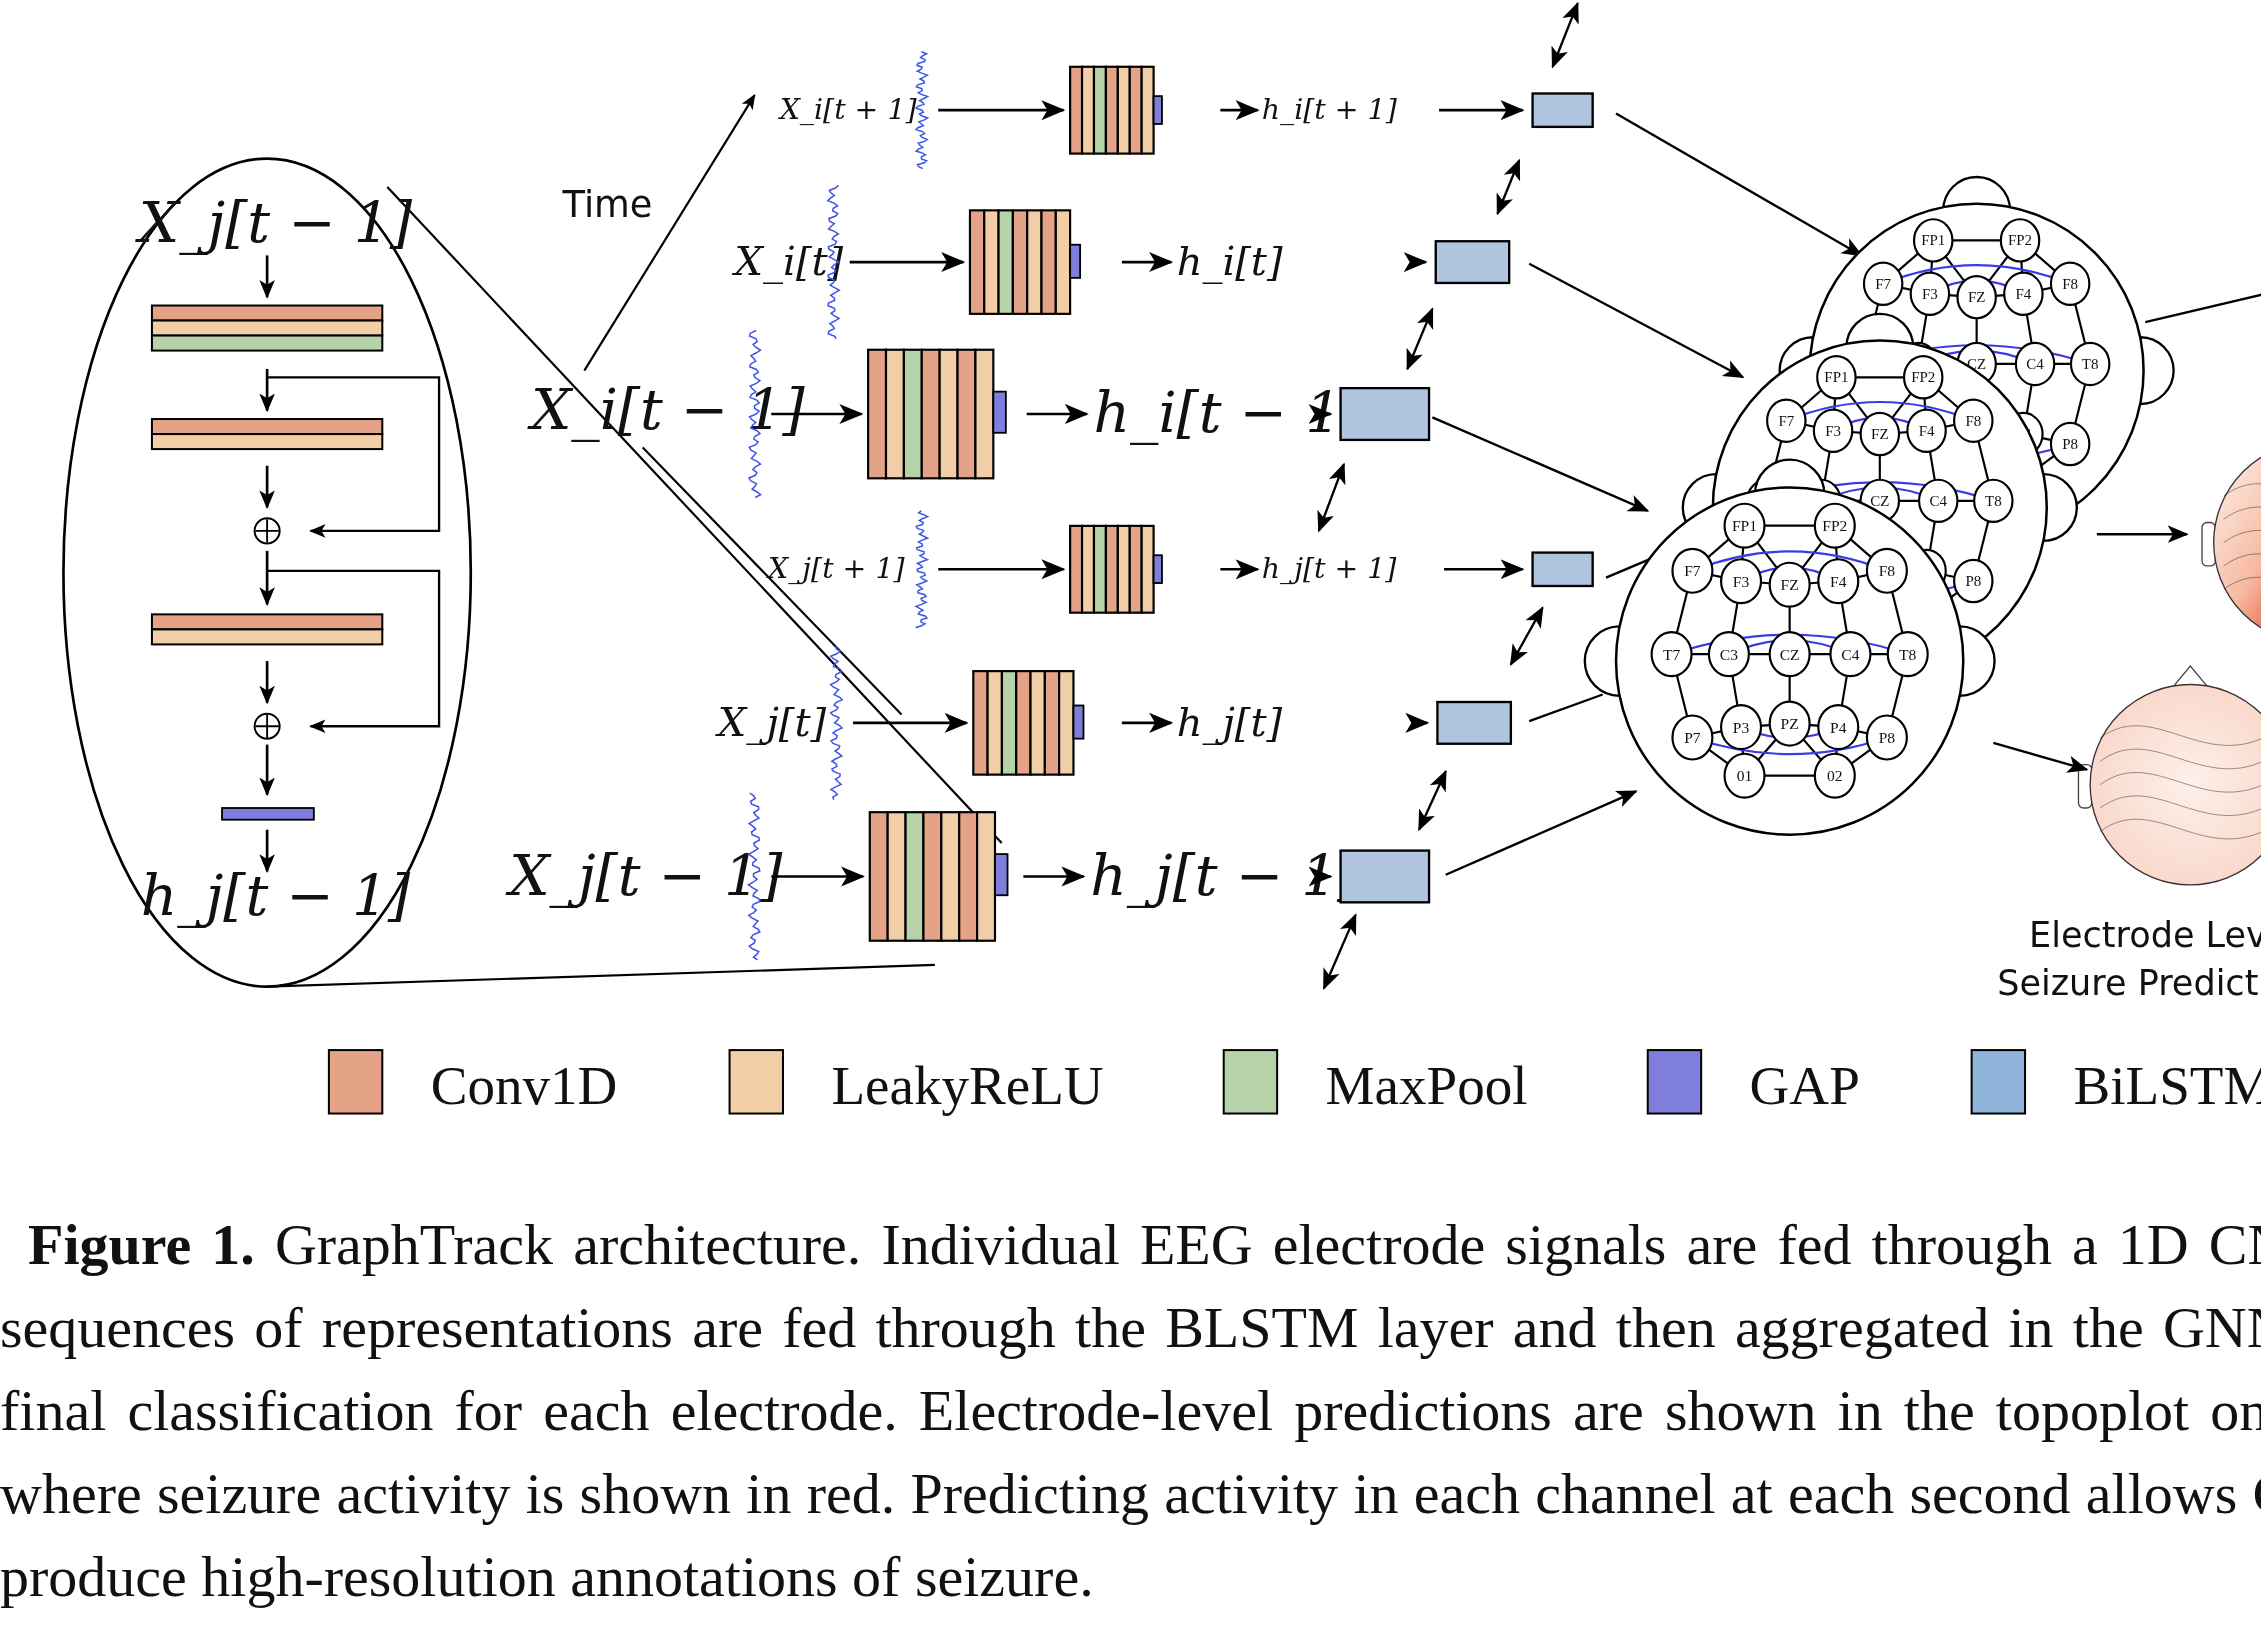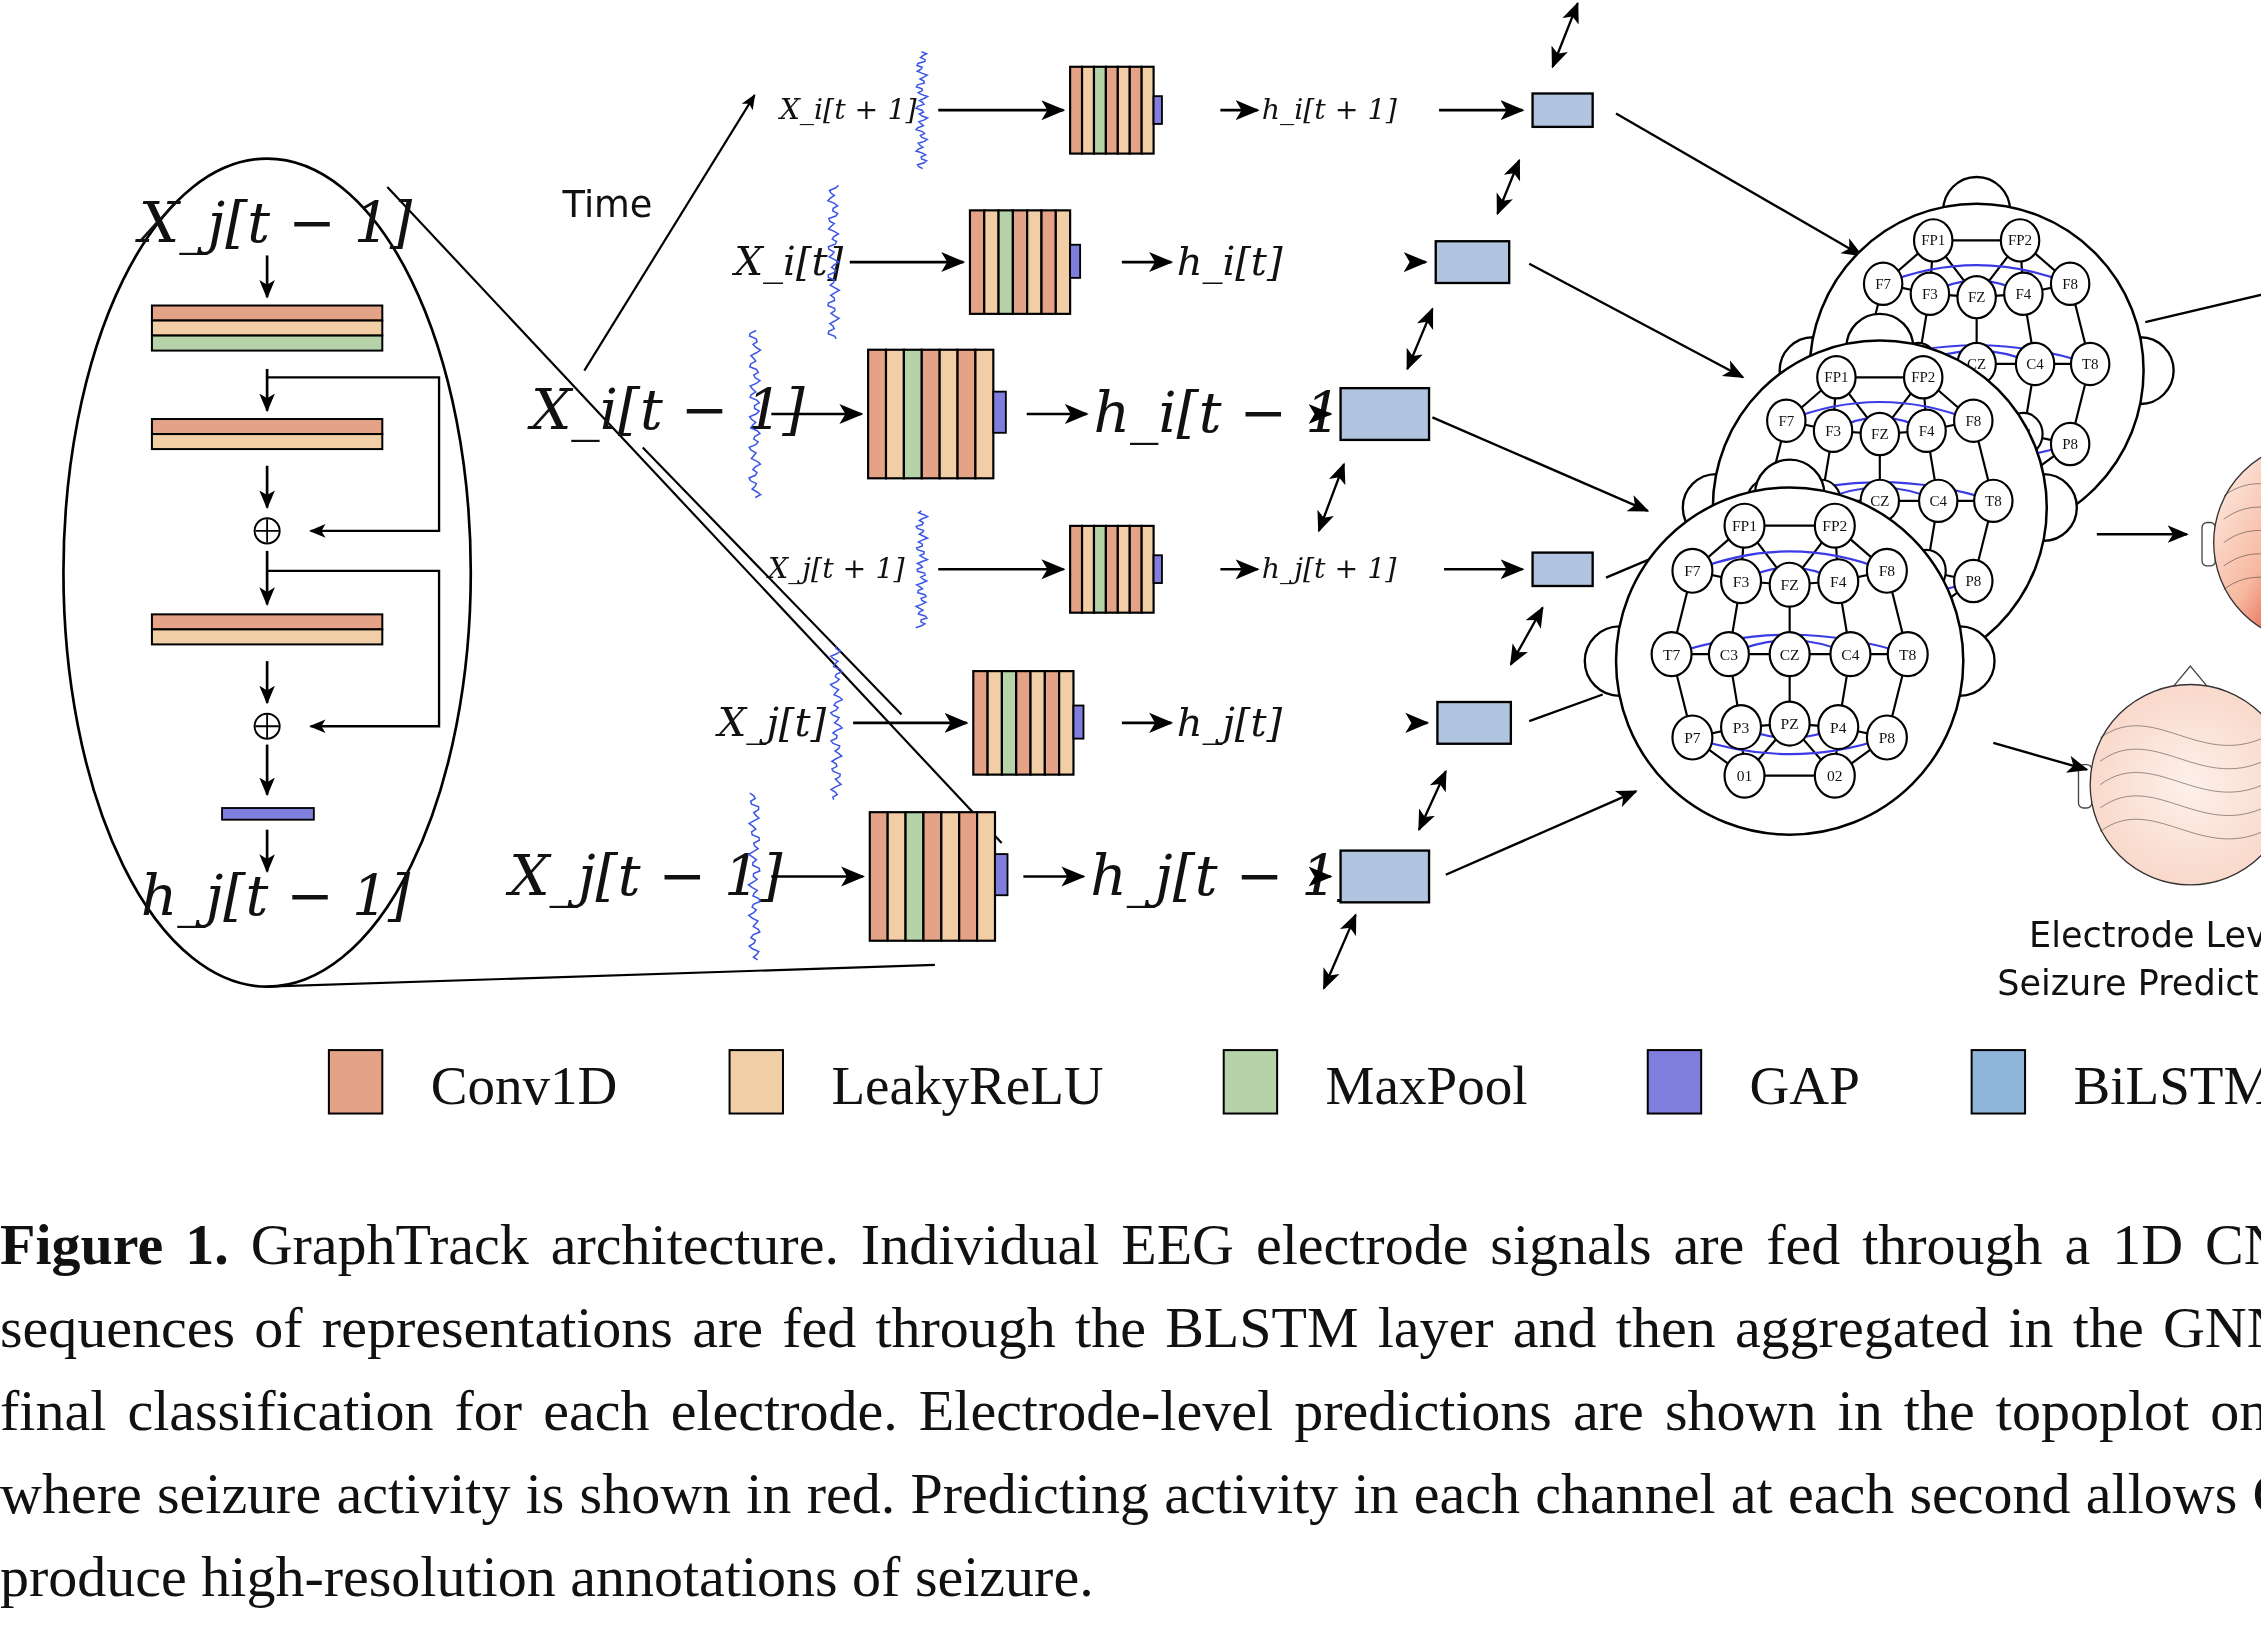--- a/index.html
+++ b/index.html
@@ -8,21 +8,21 @@
   .math { font-family: "DejaVu Serif", "Liberation Serif", serif; font-style: italic; fill: #111; }
   .sans { font-family: "DejaVu Sans", "Liberation Sans", sans-serif; fill: #111; }
   .serif { font-family: "Liberation Serif", "DejaVu Serif", serif; fill: #111; }
   .node-label { font-family: "Liberation Serif", "DejaVu Serif", serif; fill: #111; text-anchor: middle; dominant-baseline: central; }
   #caption {
     position: absolute; left: 0; top: 1203px; width: 2591px;
     font-family: "Liberation Serif", "DejaVu Serif", serif;
     font-size: 58px; line-height: 83px; color: #111;
     text-align: justify; text-align-last: left;
   }
-  #caption .fig-num { font-weight: bold; }
+  #caption .fig-num { font-weight: bold; margin-left: 28px; }
 </style>
 </head>
 <body>
 
 <svg id="fig" viewBox="0 0 1552 677" preserveAspectRatio="xMinYMin meet" xmlns="http://www.w3.org/2000/svg">
   <defs>
     <marker id="ah" viewBox="0 0 12 10" refX="11" refY="5" markerWidth="9" markerHeight="8" orient="auto-start-reverse">
       <path d="M0,0 L12,5 L0,10 L3,5 Z" fill="#000"></path>
     </marker>
     <marker id="ahs" viewBox="0 0 12 10" refX="11" refY="5" markerWidth="7" markerHeight="6" orient="auto-start-reverse">

